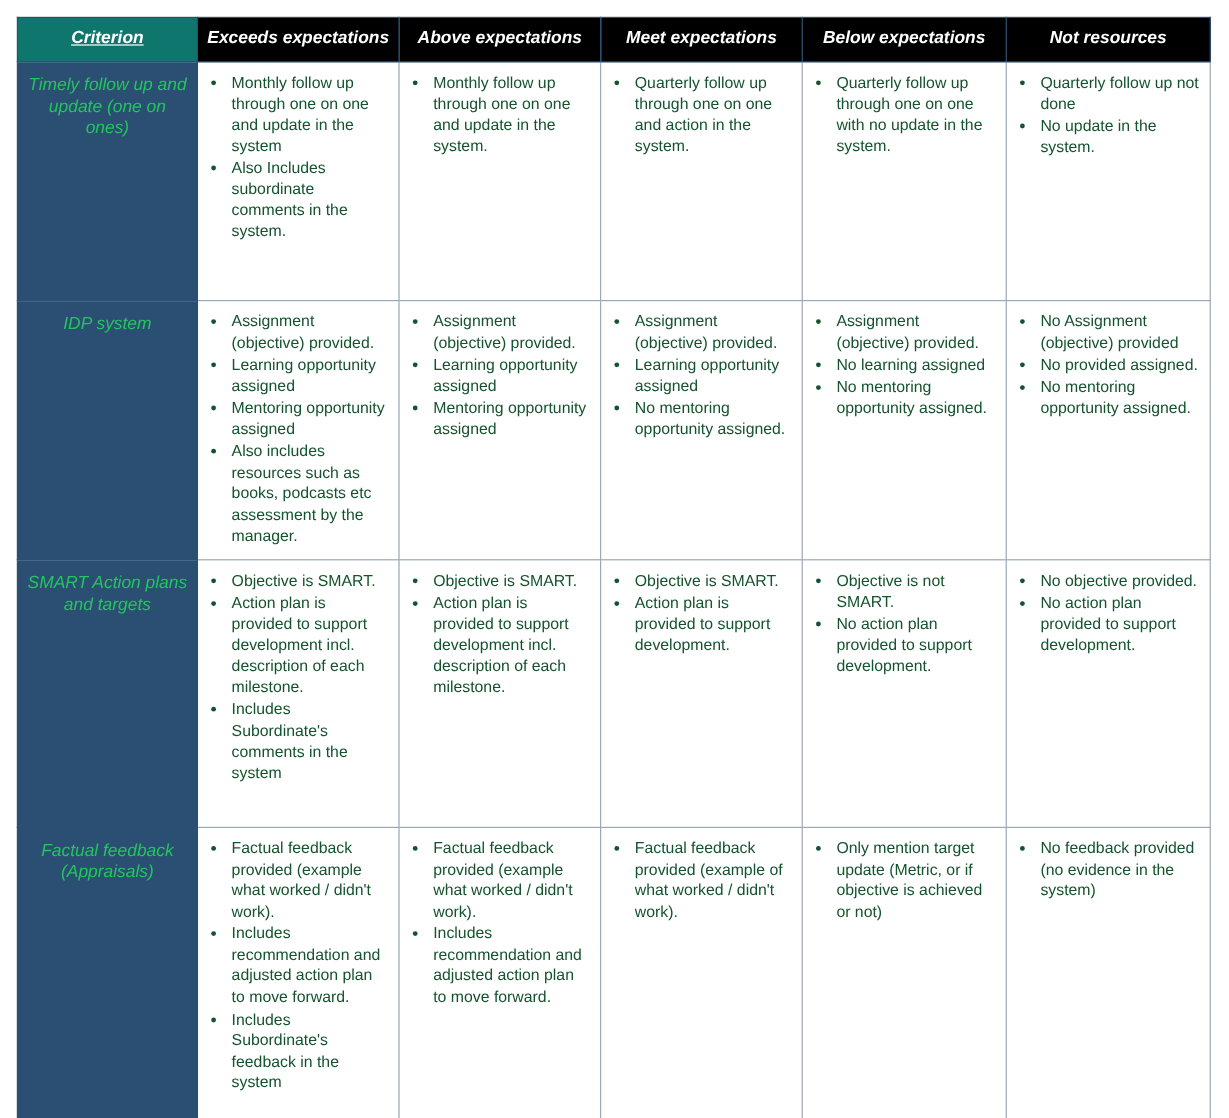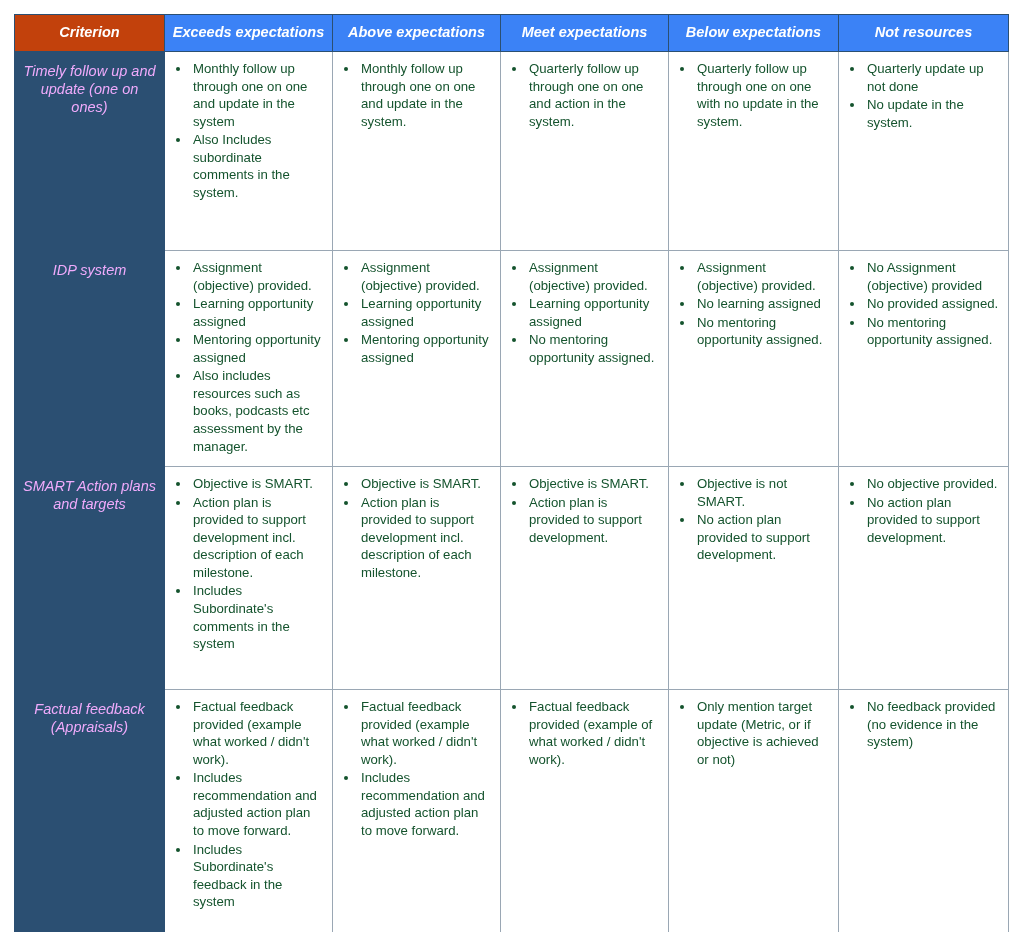--- a/index.html
+++ b/index.html
@@ -32,38 +32,39 @@
     color: #ffffff;
     text-align: center;
     font-size: 18px;
     font-weight: bold;
     padding: 14px 8px 15px 8px;
     border: 1px solid #254565;
     letter-spacing: 0.2px;
   }
   
   th.col-head {
-    background: #3b82f6;
+    background: #000000;
     color: #ffffff;
     font-style: italic;
     font-weight: bold;
     font-size: 14.5px;
     text-align: center;
     vertical-align: middle;
     padding: 9px 6px 10px 6px;
     border: 1px solid #2b4f72;
     line-height: 1.18;
   }
   th.col-head.criterion-head {
-    background: #c2410c;
+    background: #0f766e;
+    text-decoration: underline;
   }
   
   td.row-head {
     background: #2b4f72;
-    color: #f0abfc;
+    color: #22c55e;
     font-style: italic;
     font-size: 14.5px;
     text-align: center;
     vertical-align: top;
     padding: 10px 8px 10px 8px;
     border: 1px solid #2b4f72;
     line-height: 1.25;
   }
   
   td.cell {
@@ -142,21 +143,21 @@
               <li>Quarterly follow up through one on one and action in the system.</li>
             </ul>
           </td>
         <td class="cell">
             <ul>
               <li>Quarterly follow up through one on one with no update in the system.</li>
             </ul>
           </td>
         <td class="cell">
             <ul>
-              <li>Quarterly update up not done</li>
+              <li>Quarterly follow up not done</li>
               <li>No update in the system.</li>
             </ul>
           </td>
       </tr>
       <tr class="r2">
         <td class="row-head">IDP system</td>
         <td class="cell">
             <ul>
               <li>Assignment (objective) provided.</li>
               <li>Learning opportunity assigned</li>

